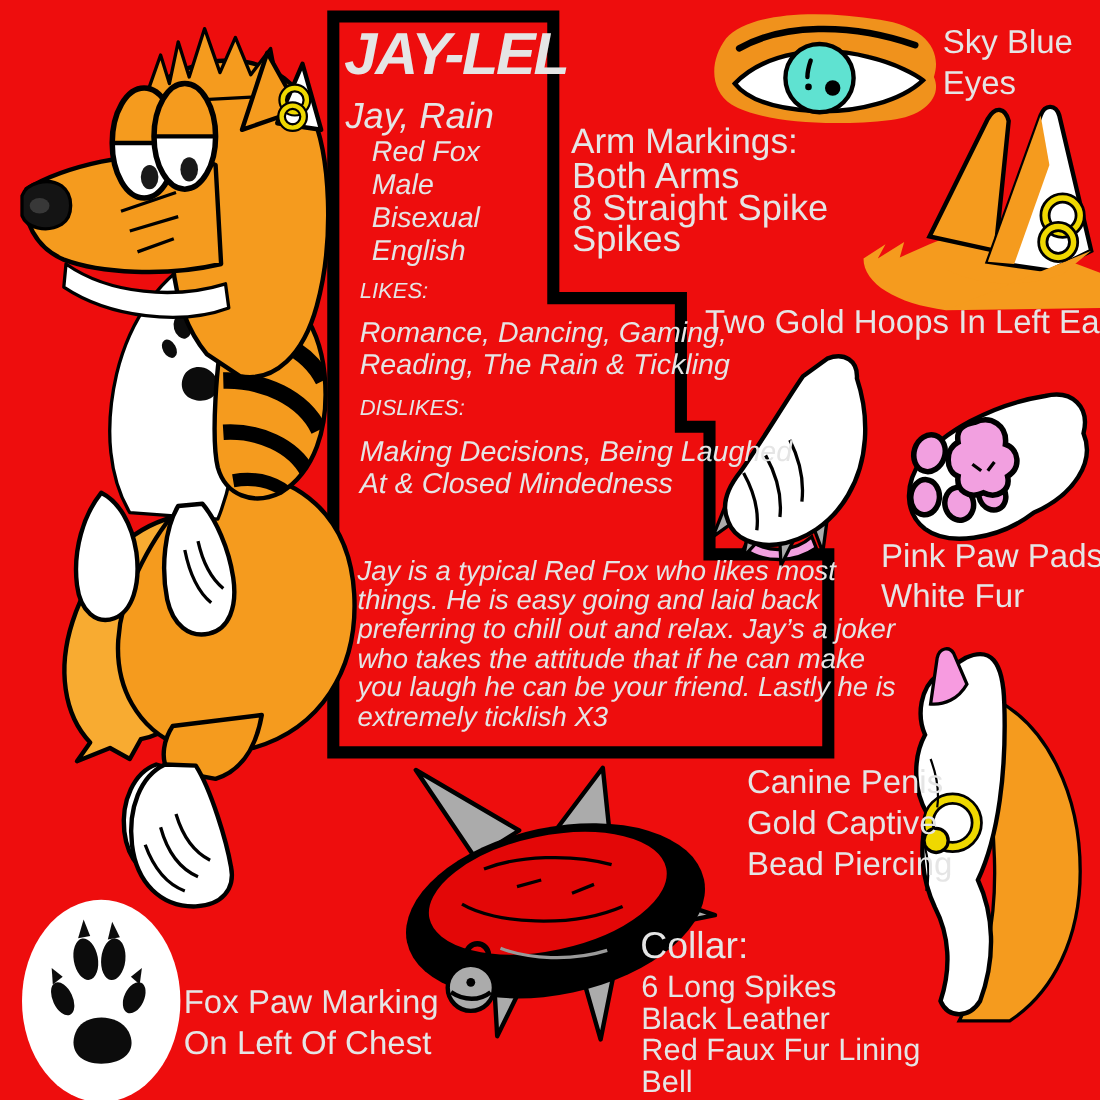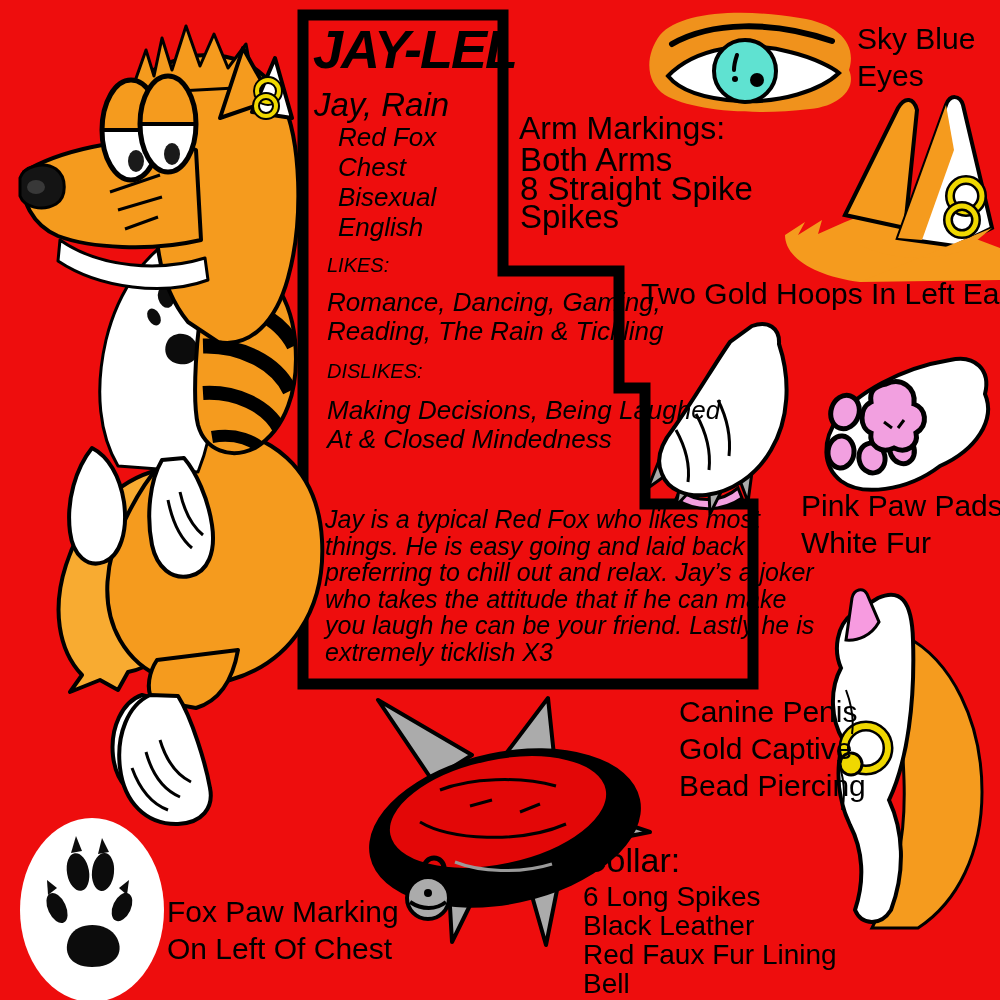--- a/index.html
+++ b/index.html
@@ -2,21 +2,21 @@
 <html><head>
 <meta charset="utf-8">
 <style>
   html,body { margin:0; padding:0; background:#300; }
   .sheet {
     position:relative; width:1000px; height:1000px; overflow:hidden;
     background:#EE0D0D;
     font-family:"Liberation Sans", sans-serif;
   }
   .art { position:absolute; left:0; top:0; width:1000px; height:1000px; }
-  .txt { position:absolute; color:#000000; white-space:nowrap; }
+  .txt { position:absolute; color:#e5e5e5; white-space:nowrap; }
   .it  { font-style:italic; }
   .title-txt { font-weight:bold; font-style:italic; font-size:54px; letter-spacing:-2px; }
   .nick   { font-size:33px; }
   .traits { font-size:26px; line-height:30px; }
   .subhead{ font-size:20px; }
   .info-lines { font-size:26px; line-height:29px; }
   .bio    { font-size:25px; line-height:26.5px; }
   .ann-head { font-size:32px; }
   .ann    { font-size:33px; line-height:28.5px; }
   .ann-big{ font-size:30px; line-height:37px; }
@@ -206,21 +206,21 @@
         <path d="M129 880 L127 895 L119 888 Z"></path>
         <path d="M70 936 C 78 921, 108 921, 117 938 C 125 954, 114 967, 92 967 C 69 967, 62 951, 70 936 Z"></path>
       </g>
     </g>
   </svg>
 
   <div class="txt title-txt" style="left:313px; top:18px;">JAY-LEL</div>
   <div class="txt it nick" style="left:314px; top:86px;">Jay, Rain</div>
   <div class="txt it traits" style="left:338px; top:122px;">
     <div>Red Fox</div>
-    <div>Chest</div>
+    <div>Male</div>
     <div>Bisexual</div>
     <div>English</div>
   </div>
 
   <div class="txt it subhead" style="left:327px; top:254px;">LIKES:</div>
   <div class="txt it subhead" style="left:327px; top:360px;">DISLIKES:</div>
 
   <div class="txt it info-lines" style="left:327px; top:288px;">
     <div>Romance, Dancing, Gaming,</div>
     <div>Reading, The Rain &amp; Tickling</div>

